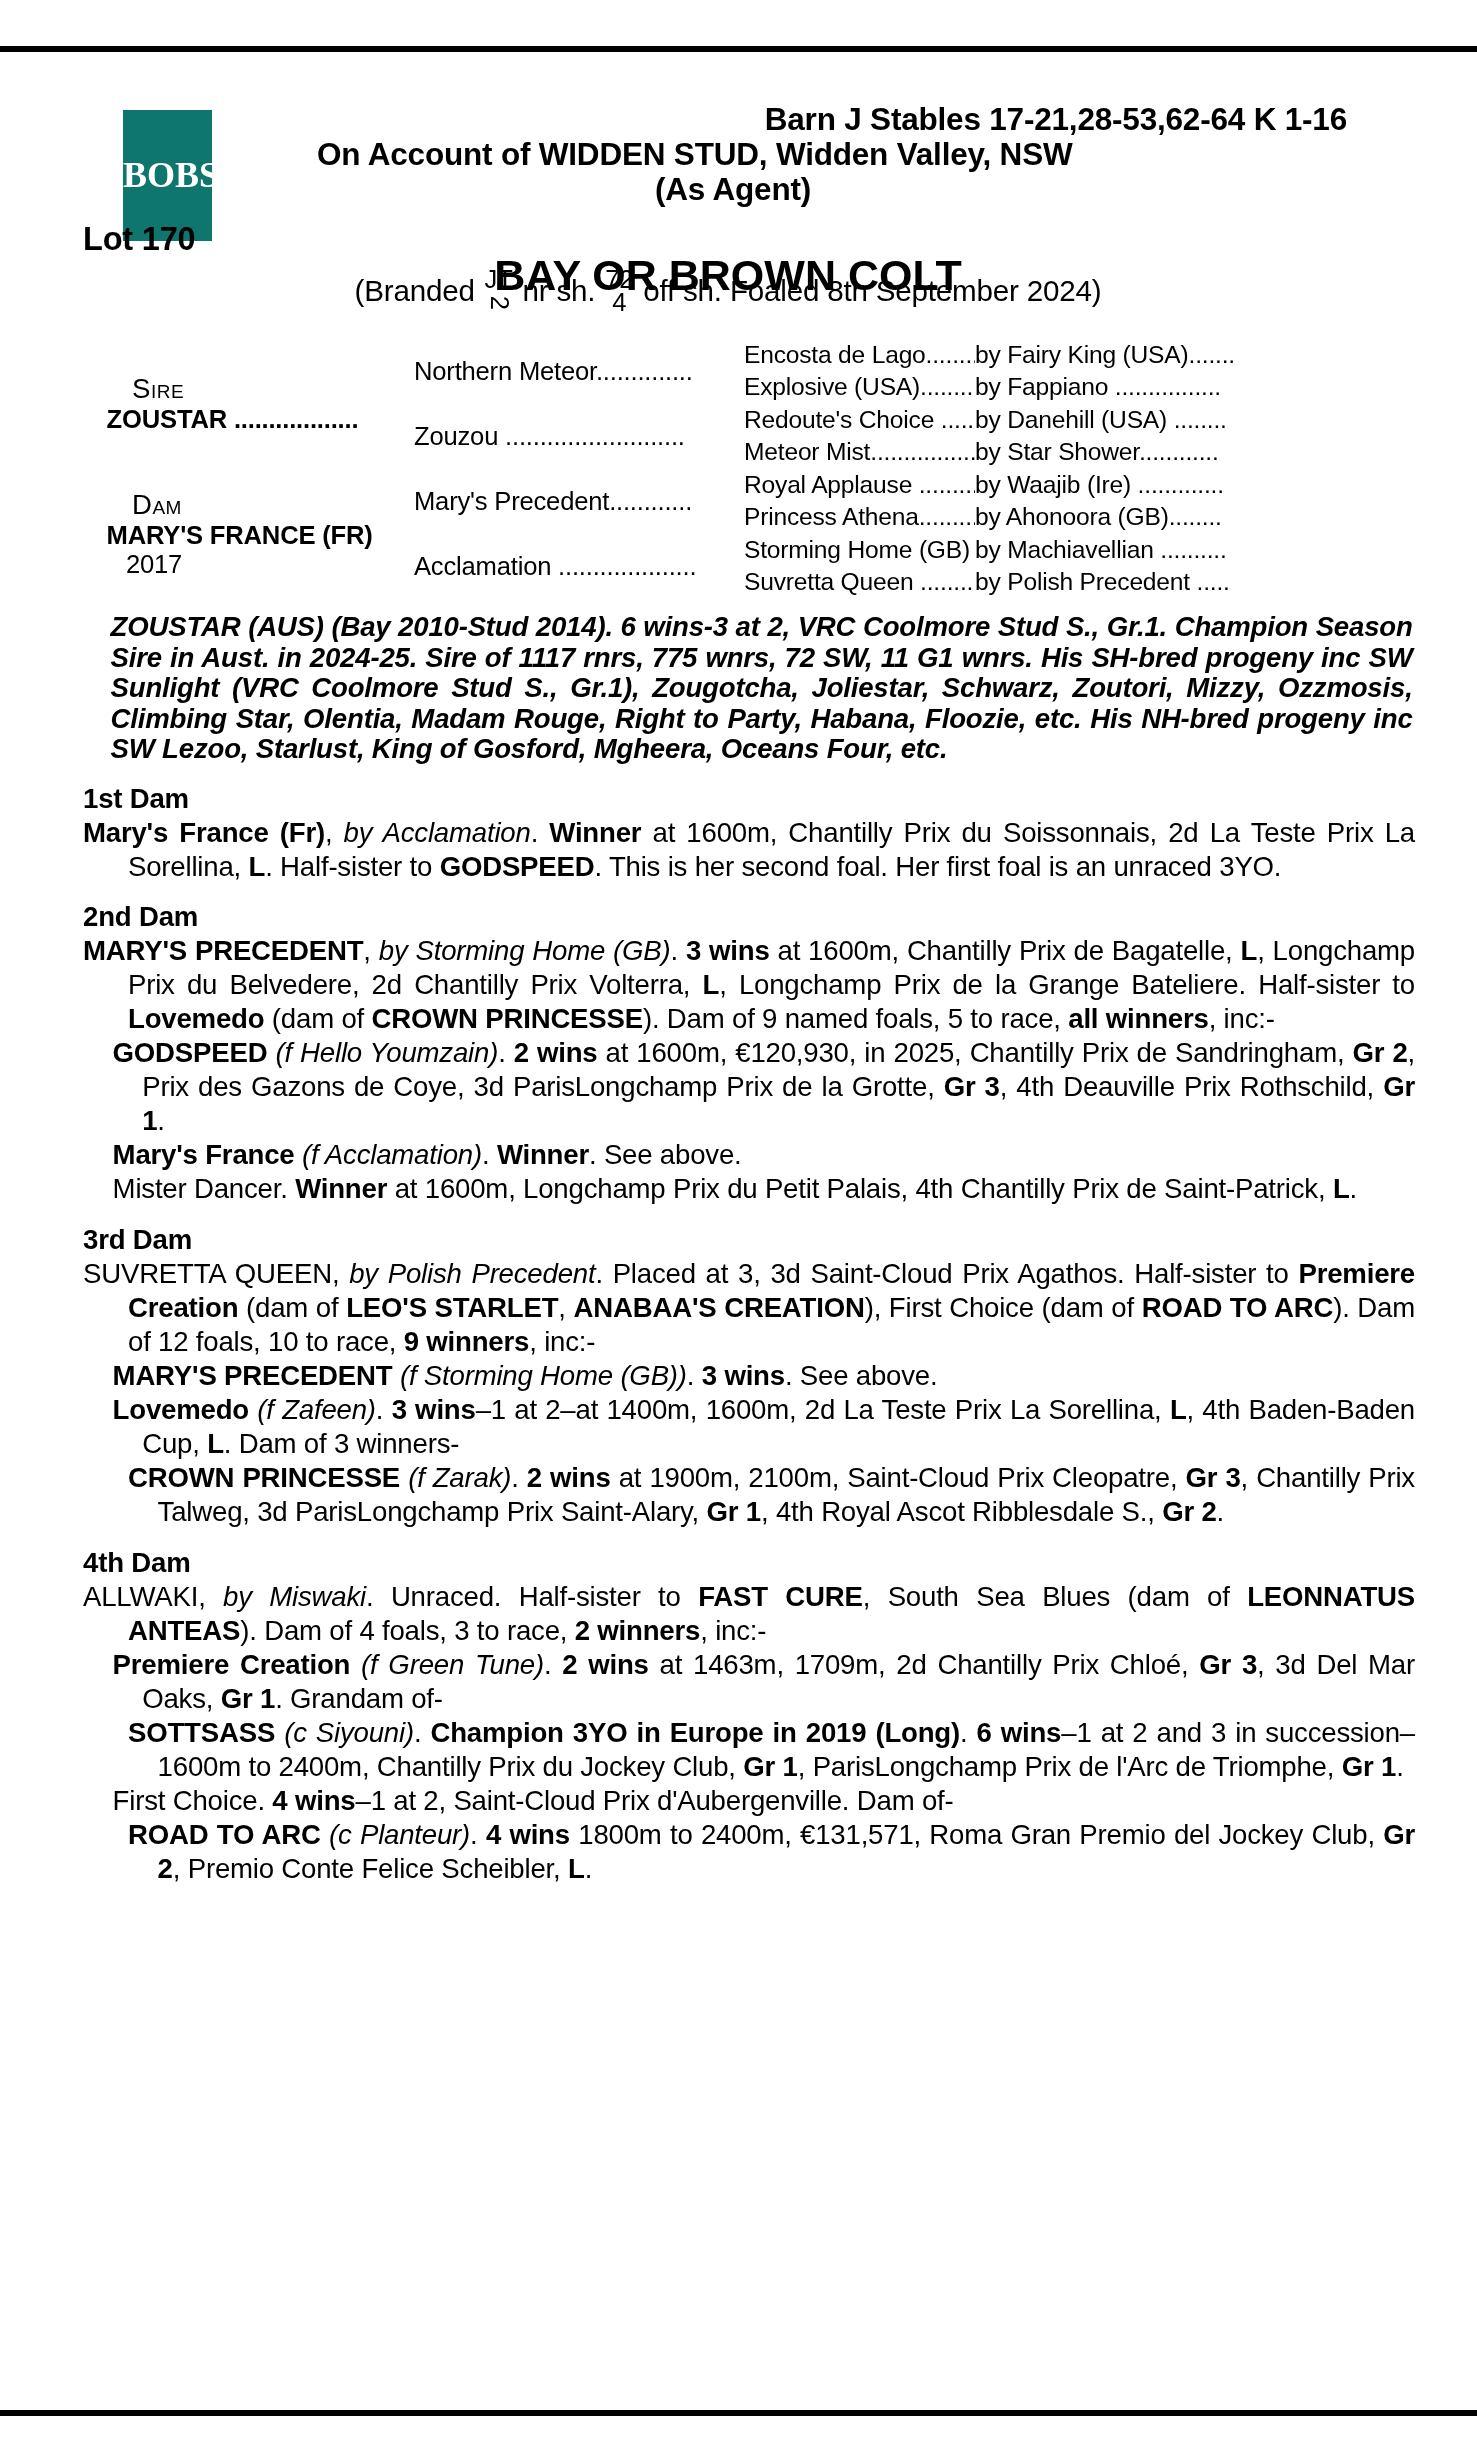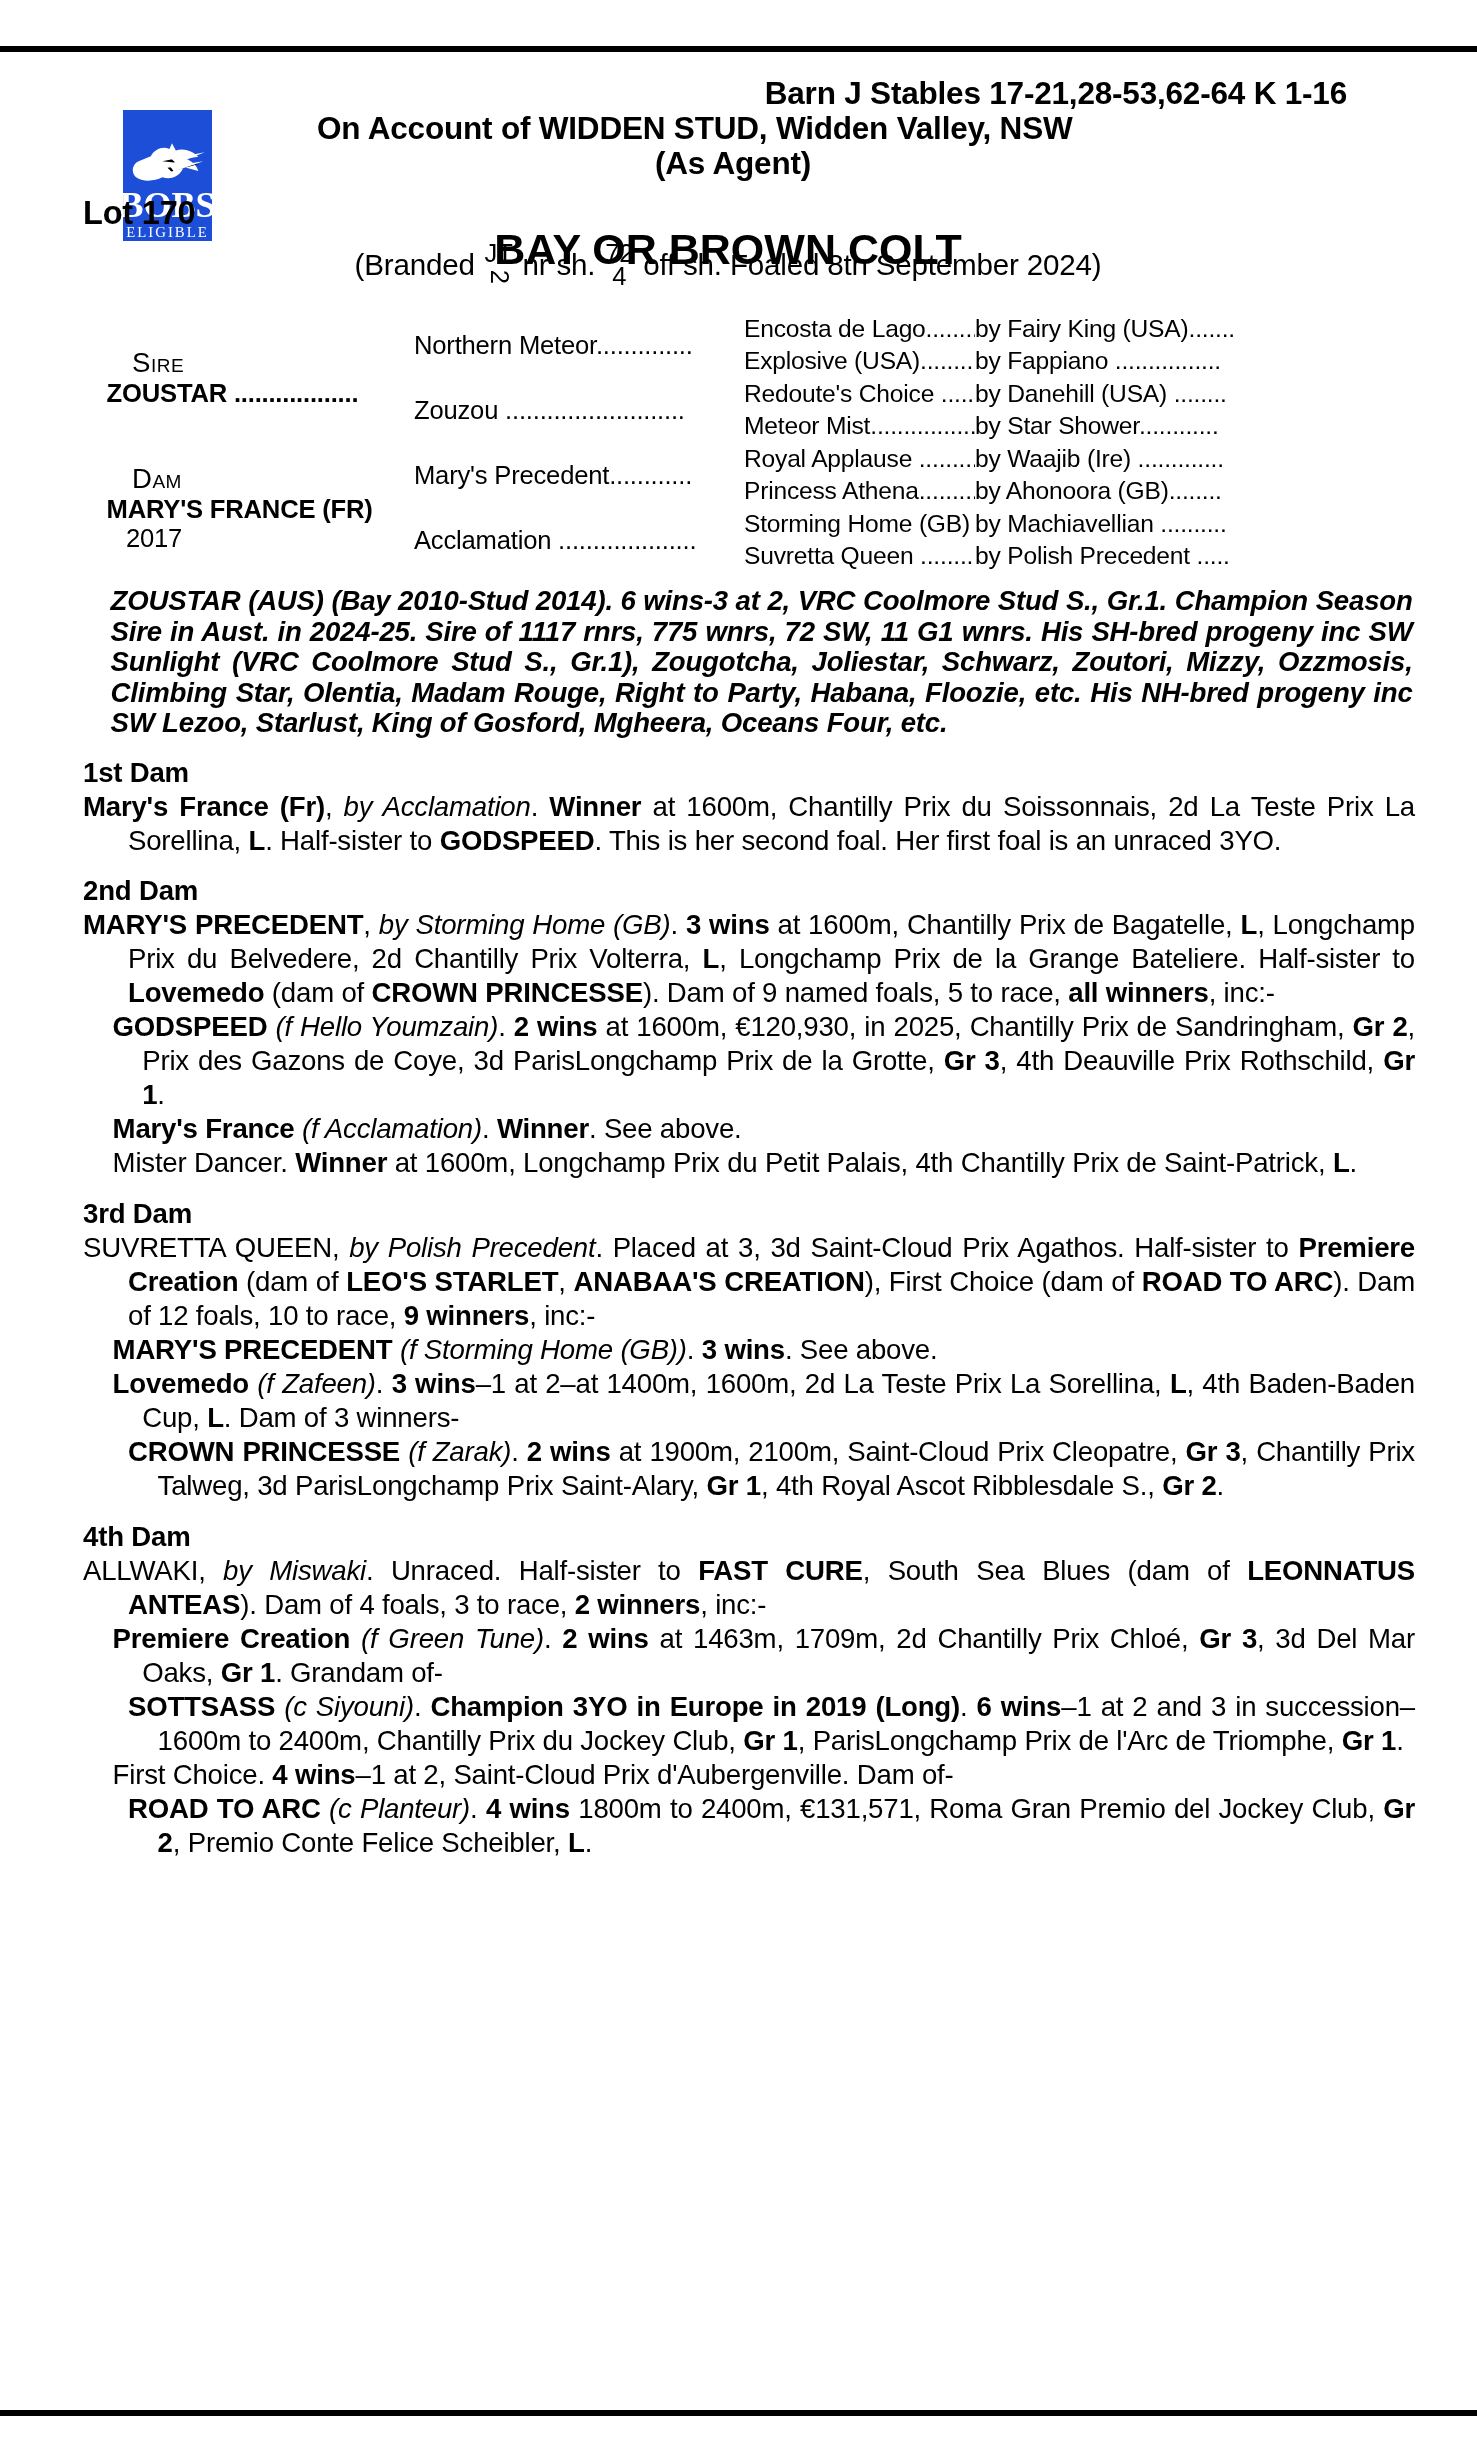--- a/index.html
+++ b/index.html
@@ -7,26 +7,26 @@
     width:1478px;height:2463px;position:relative;
     font-family:"Liberation Sans","DejaVu Sans",sans-serif;
     color:#000;letter-spacing:-0.2px;
   }
   .rule{position:absolute;left:0;width:1478px;height:5.9px;background:#000;}
   .rule-top{top:46px;}
   .rule-bottom{top:2410px;}
   .page{position:absolute;left:83px;top:0;width:1332px;}
 
   
-  .logo{position:absolute;left:40px;top:110px;width:89px;height:131px;background:#1d4ed8;
-        display:flex;flex-direction:column;align-items:center;justify-content:flex-end;}
+  .logo{position:absolute;left:40px;top:110px;width:89px;height:131px;background:#0f766e;
+        display:flex;flex-direction:row;align-items:center;justify-content:flex-start;}
   .logo svg{width:77px;height:45px;margin-top:7.9px;}
   .logo .bobs{font-family:"Liberation Serif","DejaVu Serif",serif;color:#fff;font-size:36px;line-height:37px;font-weight:bold;letter-spacing:0px;}
   .logo .eligible{font-family:"Liberation Serif","DejaVu Serif",serif;color:#fff;font-size:14.8px;line-height:16.7px;letter-spacing:2px;}
-  .header-lines{margin-left:234px;padding-top:76px;width:1030px;font-weight:bold;font-size:31.5px;line-height:35px;}
+  .header-lines{margin-left:234px;padding-top:102px;width:1030px;font-weight:bold;font-size:31.5px;line-height:35px;}
   .barn-line{text-align:right;}
   .account-line{text-align:left;}
   .agent-line{text-align:center;position:relative;left:-99px;}
 
   
   .lot-row{position:relative;height:47px;margin-top:7.9px;}
   .lot-label{position:absolute;left:0;top:5.9px;font-weight:bold;font-size:32.5px;}
   .page-title{position:absolute;left:0;width:1290px;text-align:center;font-weight:bold;font-size:43px;letter-spacing:0;margin-top:36px;}
   .brand-line{margin-top:5.9px;width:1290px;text-align:center;font-size:29.6px;display:flex;align-items:center;justify-content:center;gap:9.9px;}
   .brandstack{display:inline-flex;flex-direction:column;align-items:center;font-size:25.6px;line-height:23.6px;}

